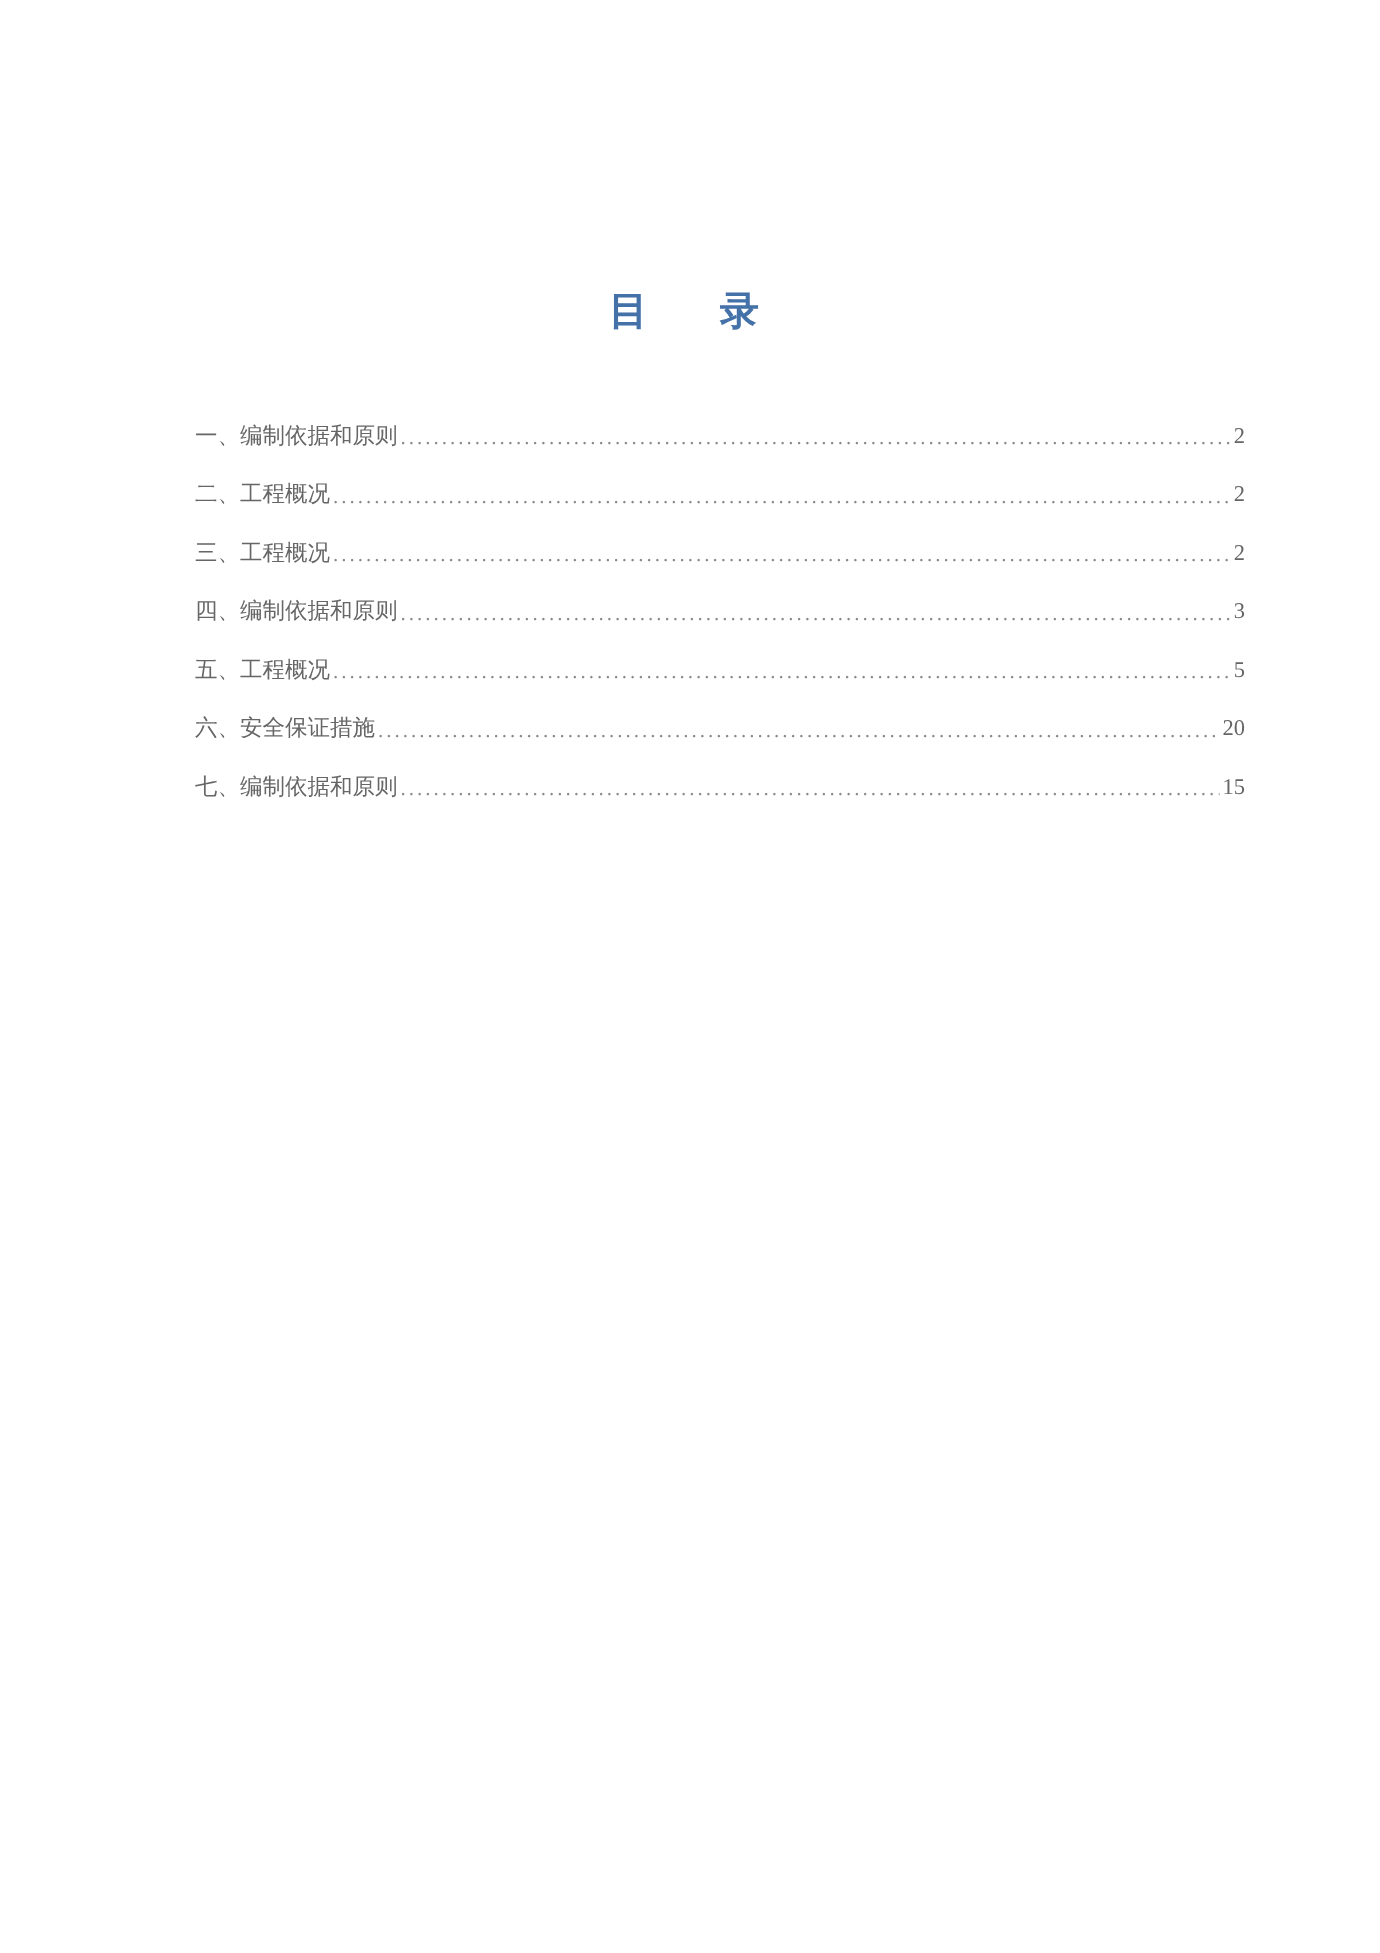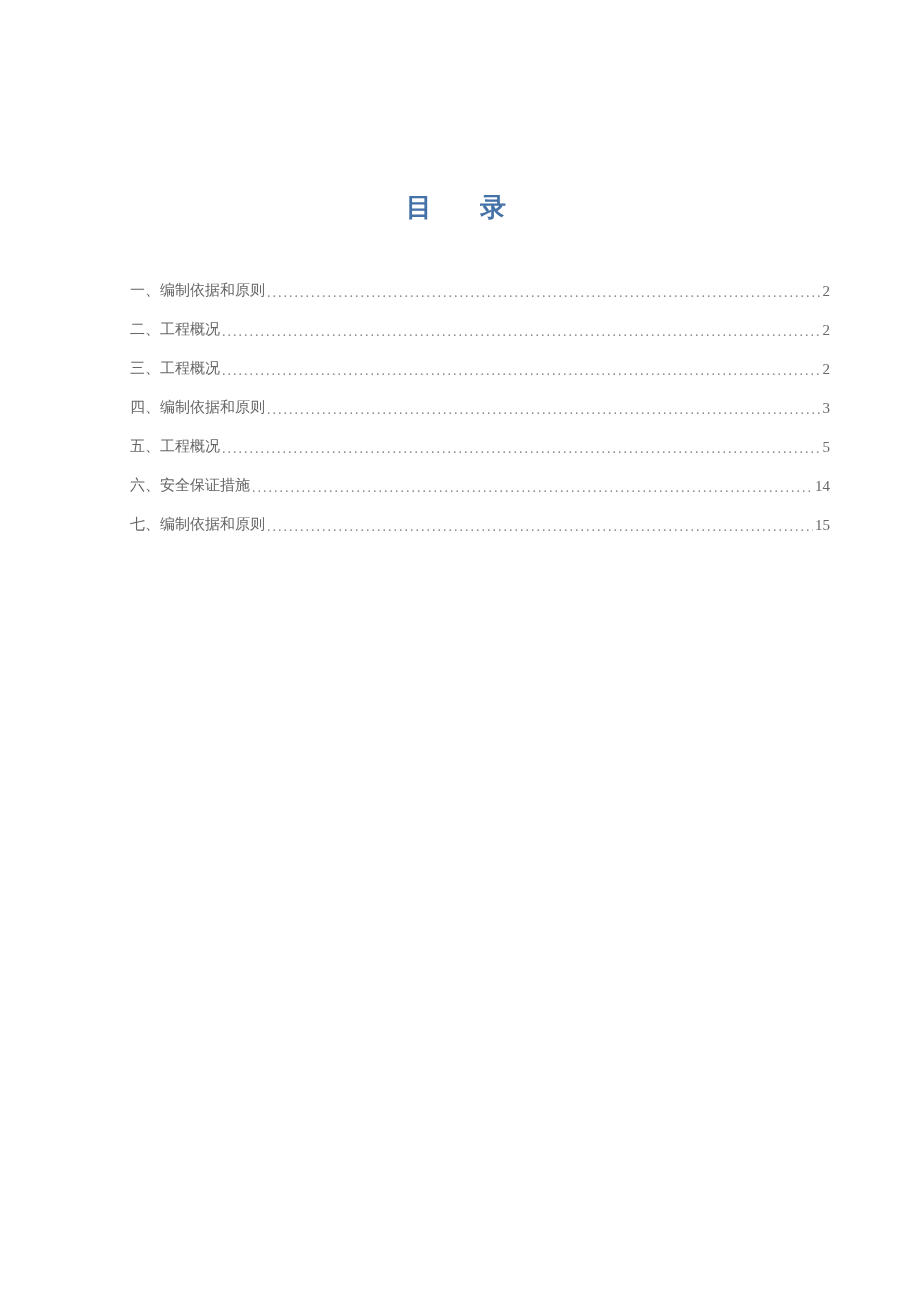--- a/index.html
+++ b/index.html
@@ -82,21 +82,21 @@
       <span class="toc-page">3</span>
     </div>
     <div class="toc-entry">
       <span class="toc-label">五、工程概况</span>
       <span class="toc-dots">........................................................................................................................................................................................................</span>
       <span class="toc-page">5</span>
     </div>
     <div class="toc-entry">
       <span class="toc-label">六、安全保证措施</span>
       <span class="toc-dots">........................................................................................................................................................................................................</span>
-      <span class="toc-page">14</span>
+      <span class="toc-page">20</span>
     </div>
     <div class="toc-entry">
       <span class="toc-label">七、编制依据和原则</span>
       <span class="toc-dots">........................................................................................................................................................................................................</span>
       <span class="toc-page">15</span>
     </div>
   </div>
 </div>
 
 </body></html>

